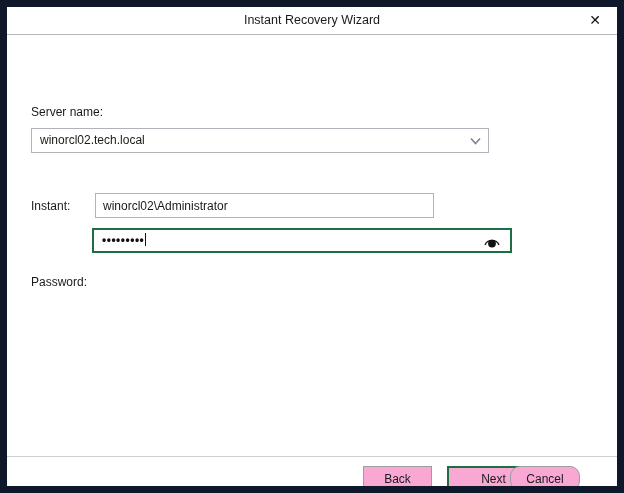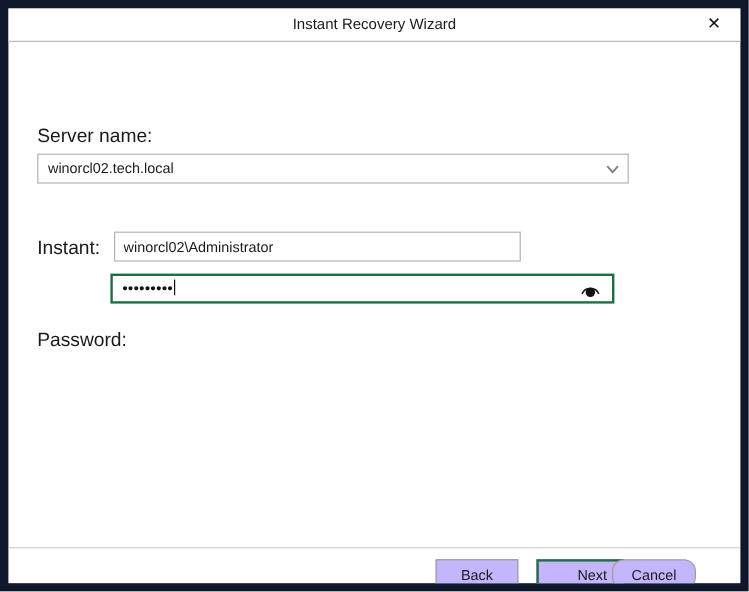--- a/index.html
+++ b/index.html
@@ -32,29 +32,29 @@
     line-height: 25px; text-align: center;
     cursor: default;
     font-family: "DejaVu Sans", sans-serif;
   }
 
   
   .heading {
     position: absolute; left: 24px; top: 55px;
     font-size: 15.5px; font-weight: 400; color: #333333;
   }
-  .label { position: absolute; font-size: 16px; color: #1a1a1a; }
+  .label { position: absolute; font-size: 12px; color: #1a1a1a; }
   .lbl-server   { left: 24px; top: 98px;  }
   .lbl-account  { left: 24px; top: 156px; }
   .lbl-username { left: 24px; top: 192px; }
   .lbl-password { left: 24px; top: 228px; margin-top: 40px; }
 
   .combobox {
     position: absolute; left: 24px; top: 121px;
-    width: 493px; height: 25px;
+    width: 458px; height: 25px;
     background: #ffffff;
     border: 1px solid #b0b4ba;
   }
   .combobox .combo-value {
     position: absolute; left: 8px; top: 0;
     line-height: 23px; font-size: 12px; color: #1a1a1a;
   }
   .combobox .chevron {
     position: absolute; right: 7px; top: 8px; width: 11px; height: 8px;
   }
@@ -89,21 +89,21 @@
     position: absolute; right: 8px; top: 2px; width: 20px; height: 17px;
   }
 
   
   .footer-sep {
     position: absolute; left: 0; right: 0; top: 449px;
     height: 1px; background: #cfcfcf;
   }
   .btn {
     position: absolute; top: 459px; height: 25px;
-    background: #c4b5fd;
+    background: #f9a8d4;
     border: 1px solid #9d9d9d;
     font-family: "Liberation Sans", "DejaVu Sans", sans-serif;
     font-size: 12px; color: #1a1a1a;
     cursor: default;
   }
   .btn-back   { left: 356px; width: 69px; }
   .btn-next   { left: 440px; width: 73px; border: 2px solid var(--accent, #1e6e44); padding-left: 20px; }
   .btn-cancel { left: 503px; width: 70px; border-radius: 10px; }
 </style>
 </head>

